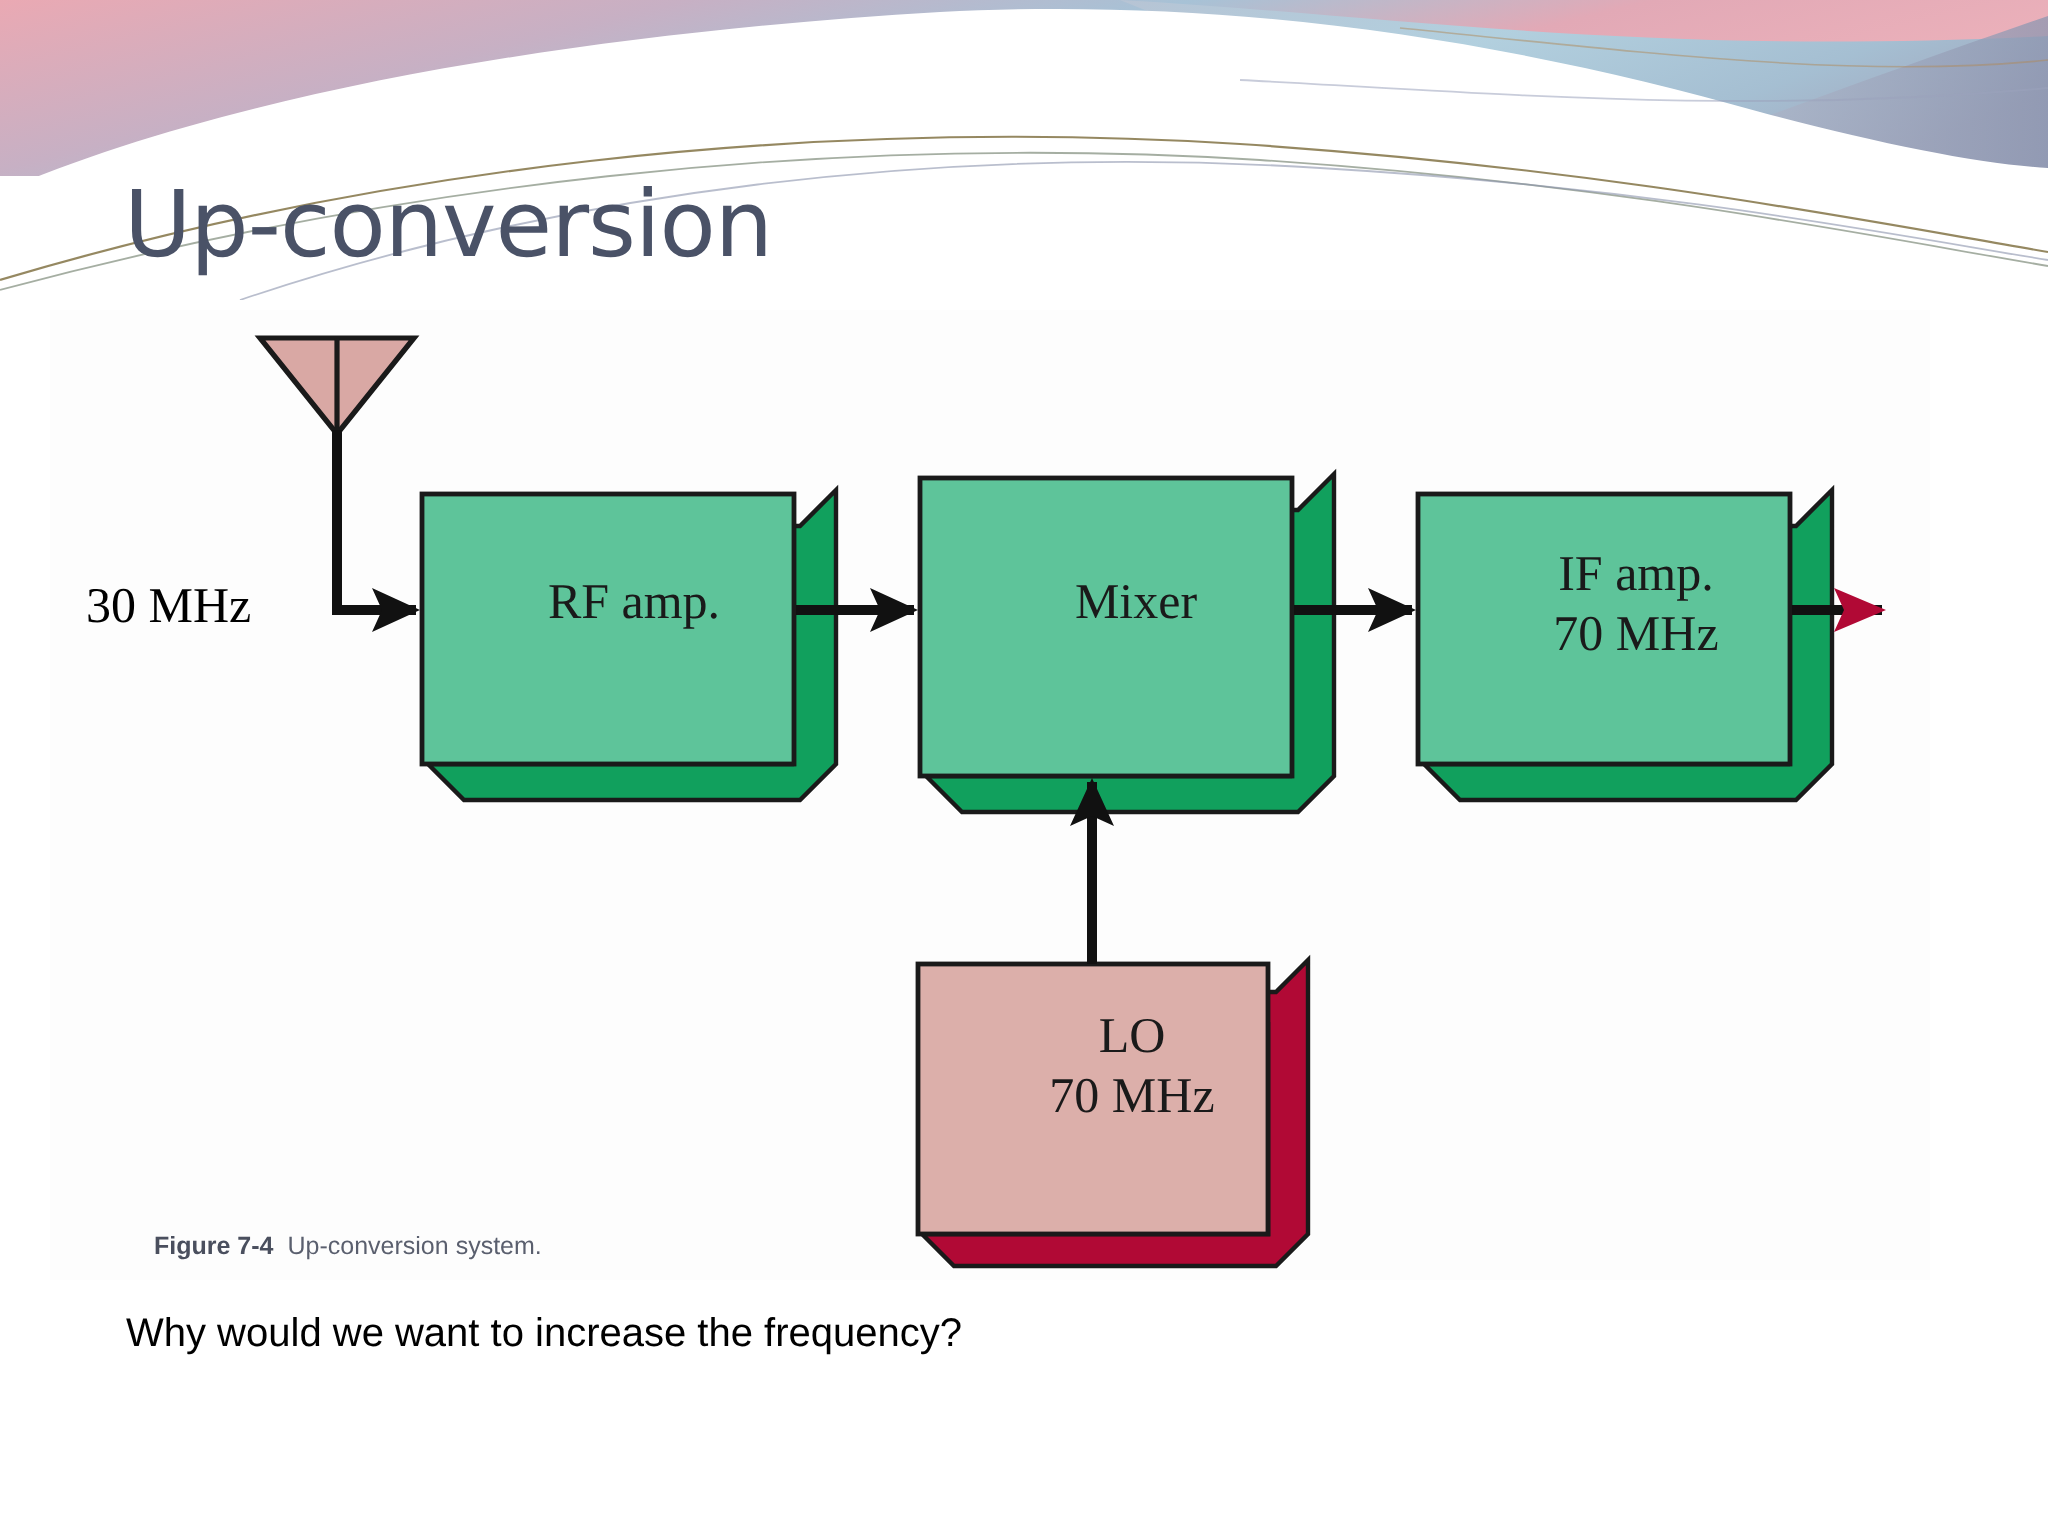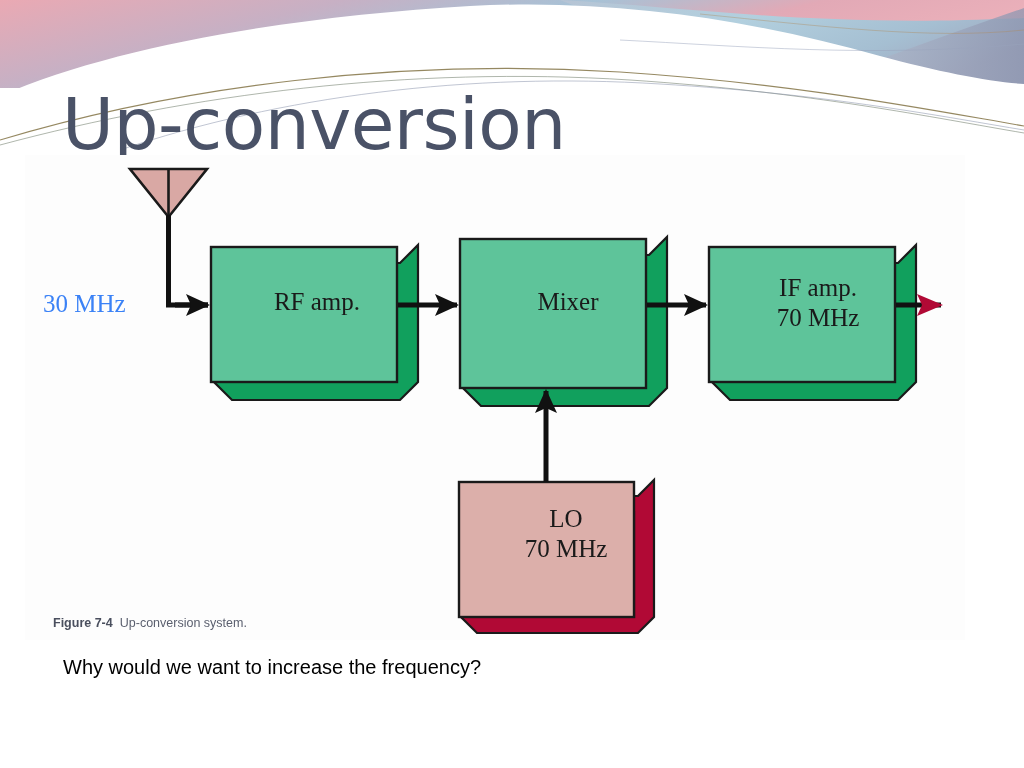--- a/index.html
+++ b/index.html
@@ -27,21 +27,21 @@
     height: 150px;
     pointer-events: none;
   }
 
   
   #slide-title {
     position: absolute;
     left: 62px;
     top: 88px;
     font-family: "DejaVu Sans", sans-serif;
-    font-size: 71px;
+    font-size: 46px;
     font-weight: 400;
     color: #4a5267;
     letter-spacing: -0.5px;
     line-height: 1.05;
     white-space: nowrap;
   }
 
   
   #figure-panel {
     position: absolute;
@@ -71,21 +71,21 @@
     pointer-events: none;
   }
 
   #label-30mhz {
     position: absolute;
     left: 18px;
     top: 135px;
     width: 130px;
     font-family: "Liberation Serif", "DejaVu Serif", serif;
     font-size: 25px;
-    color: #3b82f6;
+    color: #000000;
     text-align: left;
     white-space: nowrap;
   }
 
   #label-rfamp  { left: 212px; top: 132px; width: 160px; }
   #label-mixer  { left: 463px; top: 132px; width: 160px; }
   #label-ifamp  { left: 713px; top: 118px; width: 160px; }
   #label-lo     { left: 462px; top: 349px; width: 158px; }
 
   
@@ -94,20 +94,21 @@
     left: 53px;
     top: 616px;
     font-family: "Liberation Sans", sans-serif;
     font-size: 12.5px;
     color: #5a5f6e;
     white-space: nowrap;
   }
   #figure-caption .caption-number {
     font-weight: bold;
     color: #4a4f5e;
+    margin-left: 24px;
   }
   #figure-caption .caption-text {
     font-weight: normal;
     margin-left: 7px;
   }
 
   
   #body-question {
     position: absolute;
     left: 63px;

